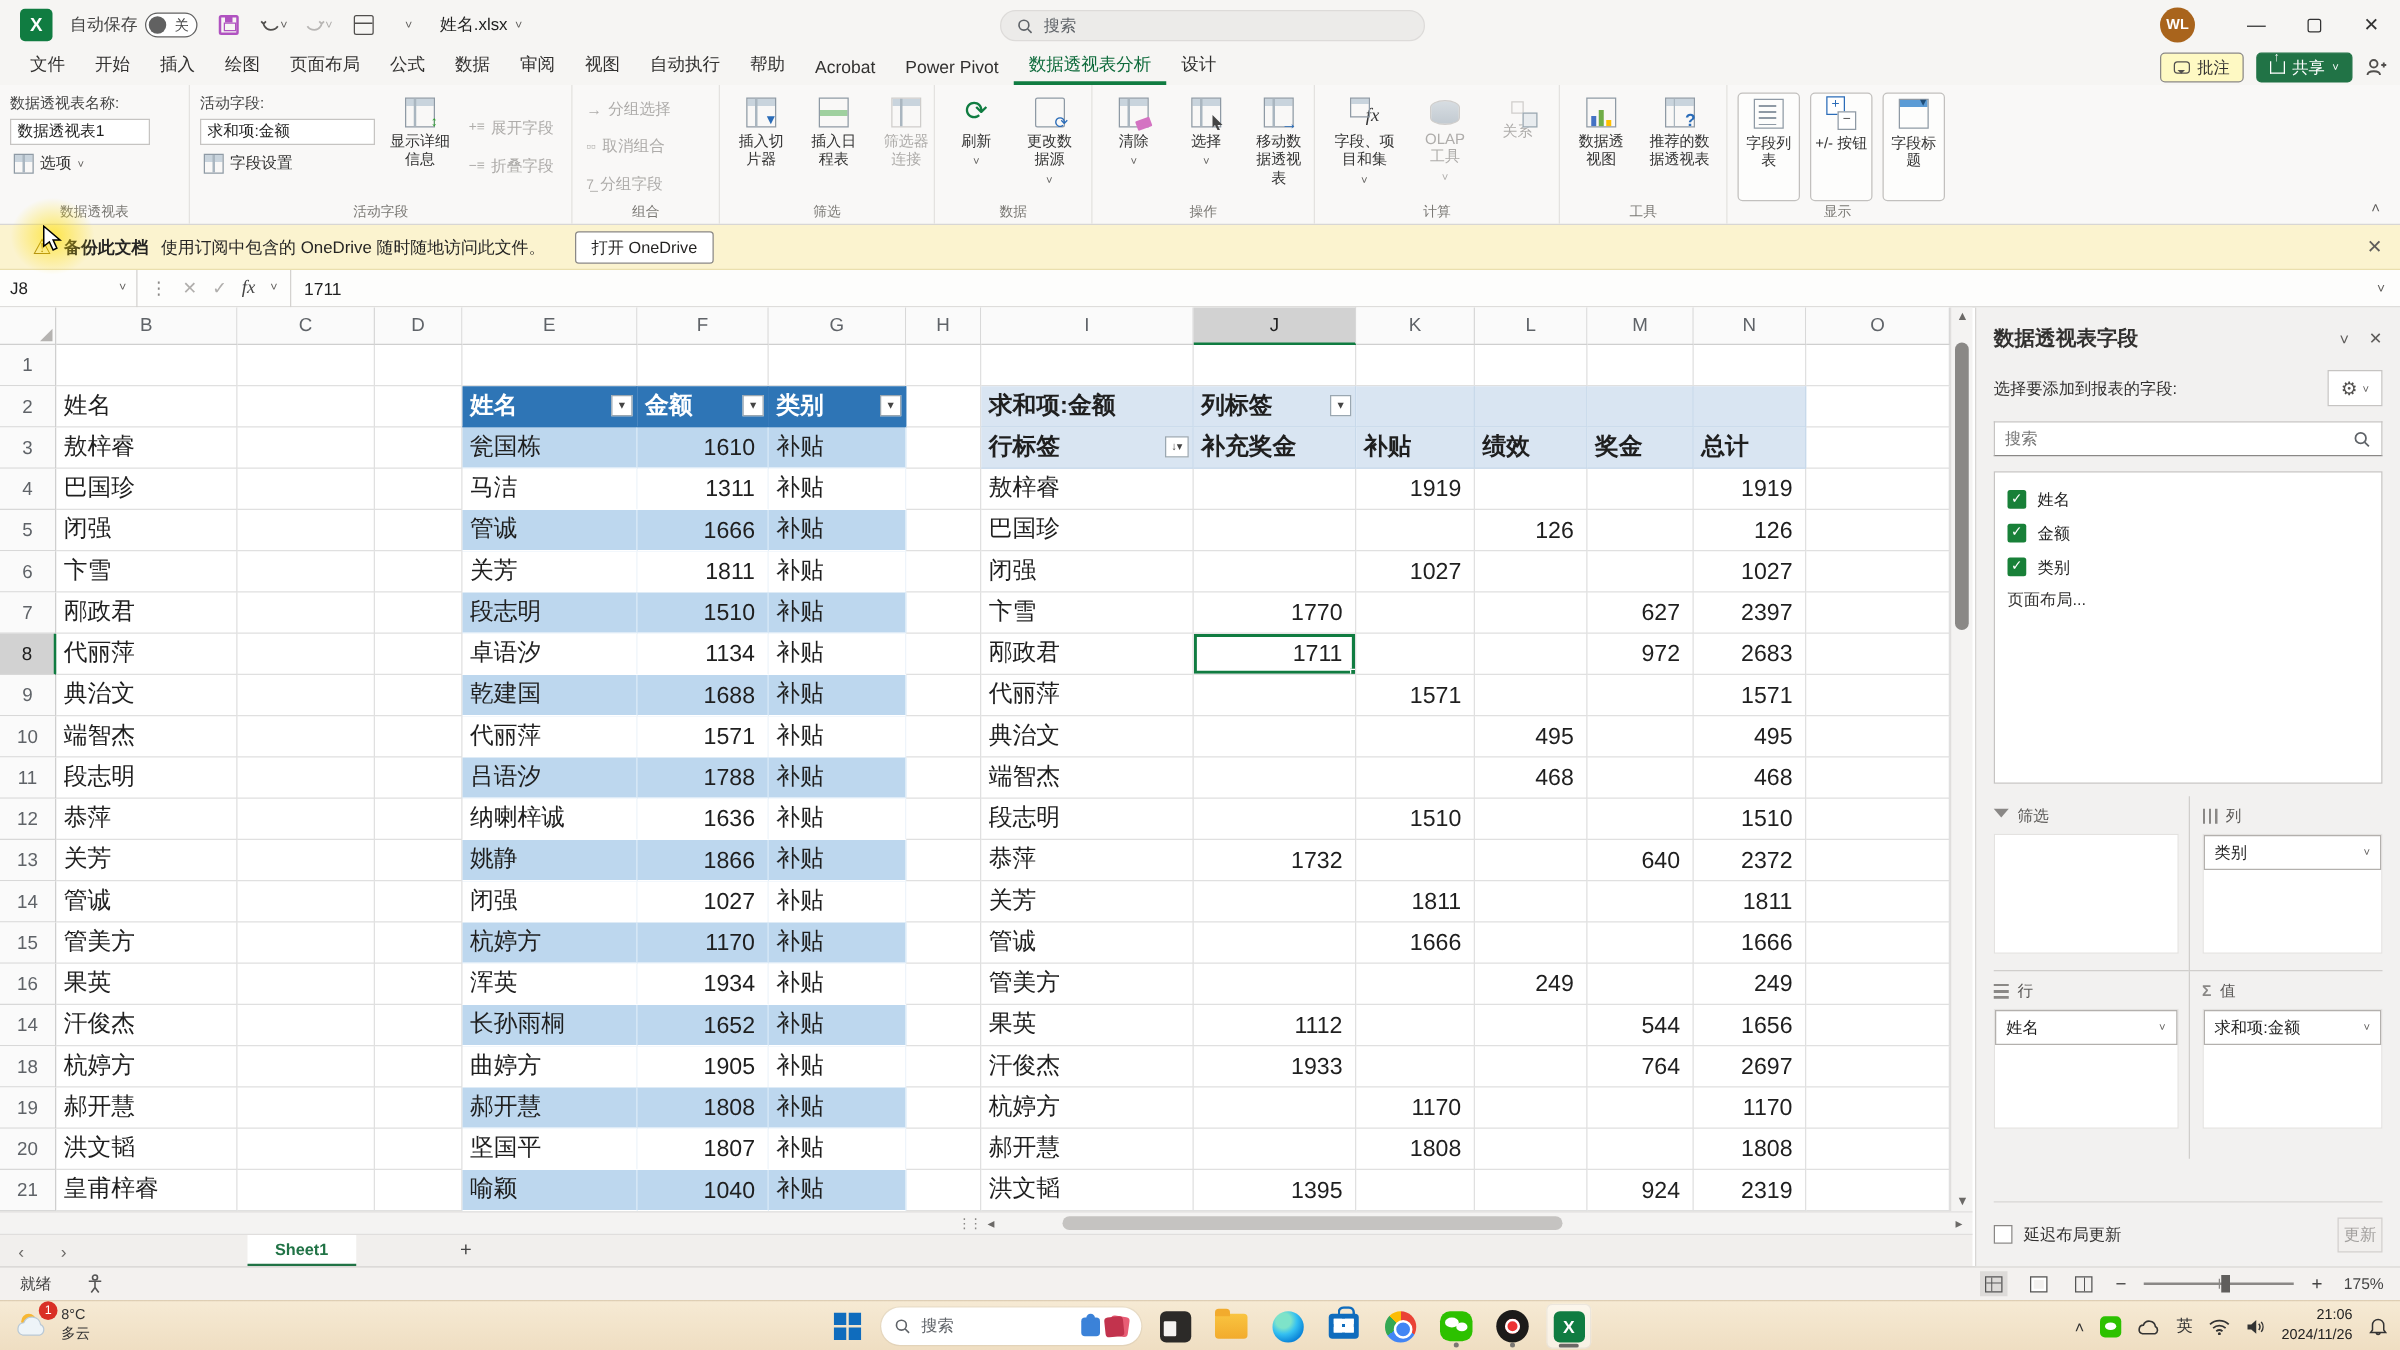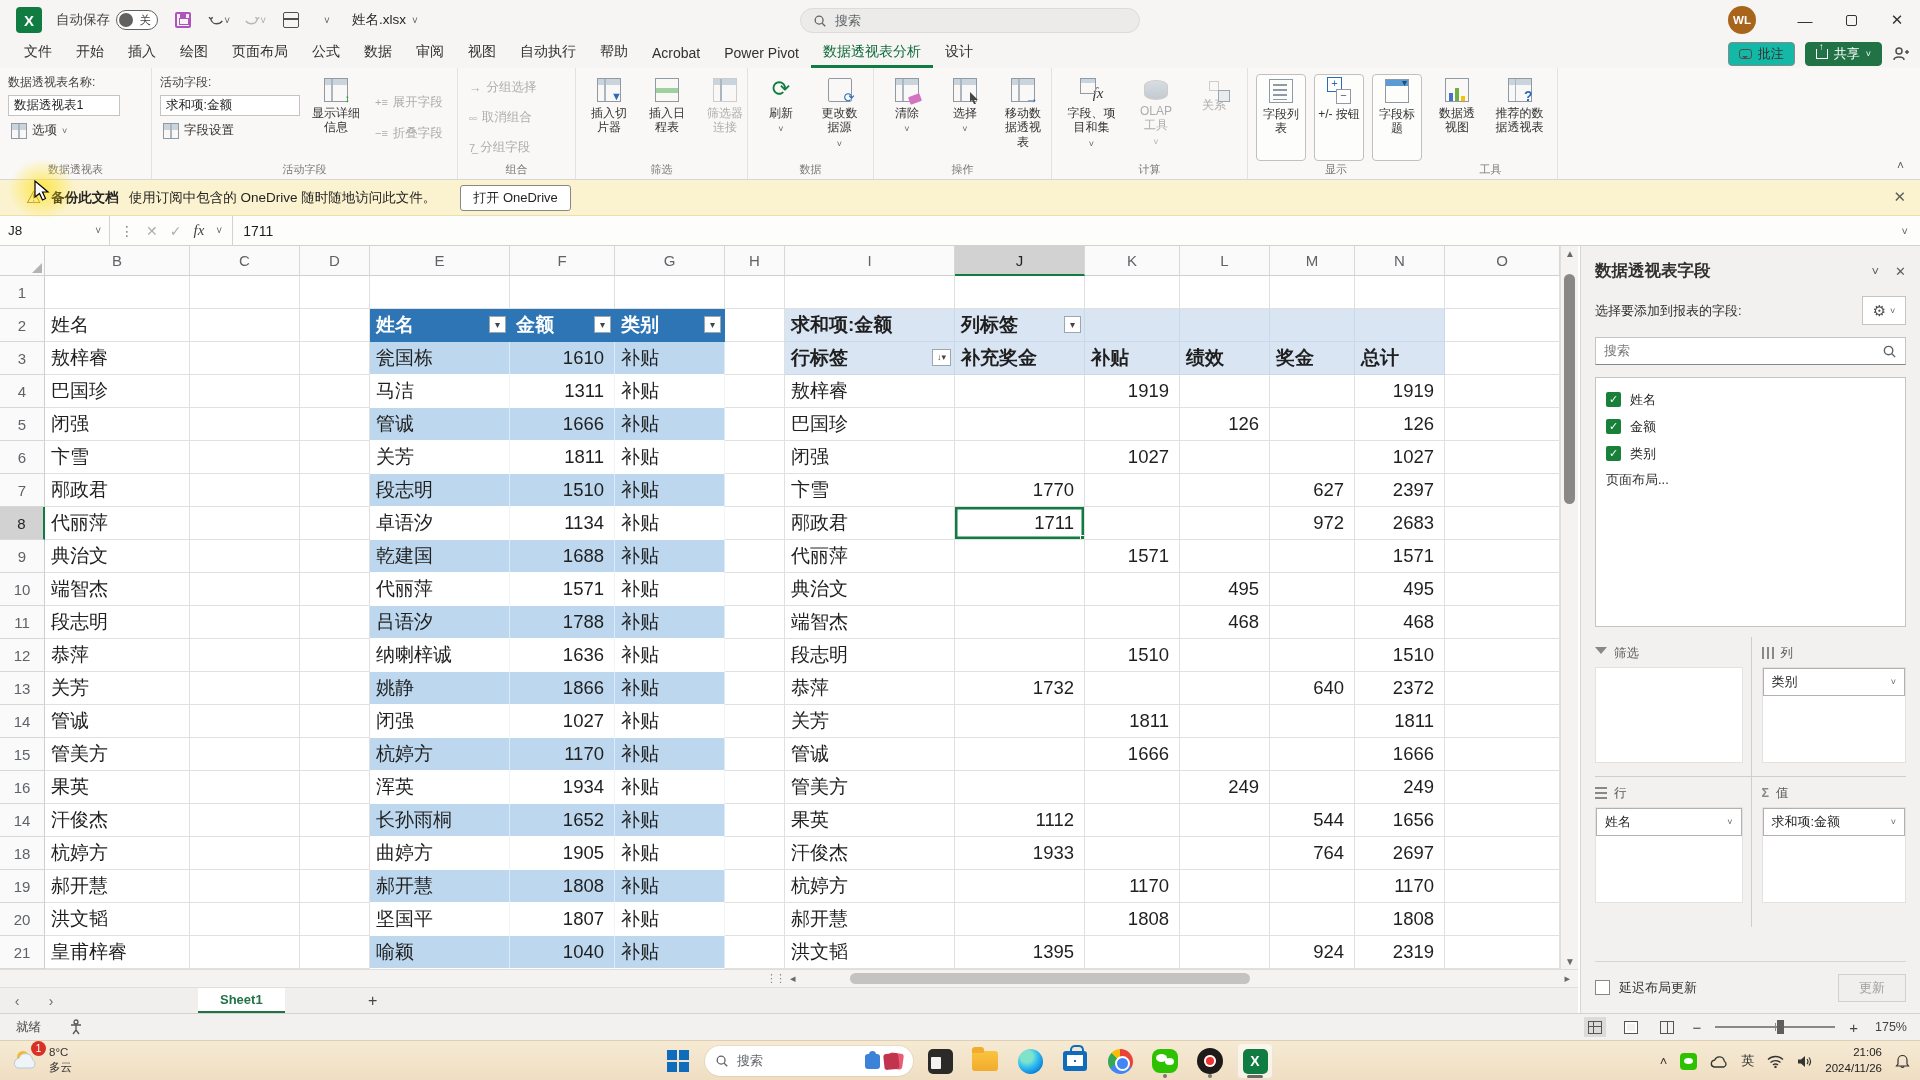--- a/index.html
+++ b/index.html
@@ -24,21 +24,21 @@
 .tb-right{position:absolute;right:0;top:0;height:40px;display:flex;align-items:center;}
 .avatar{width:28px;height:28px;border-radius:50%;background:#a9641c;color:#fff;font-size:11.5px;font-weight:bold;display:flex;align-items:center;justify-content:center;margin-right:26px;}
 .winbtn{width:46px;height:40px;display:flex;align-items:center;justify-content:center;color:#333;font-size:15px;}
 .maxglyph{width:11px;height:11px;border:1.2px solid #333;border-radius:2px;}
 
 #tabsrow{position:absolute;left:0;top:40px;width:1920px;height:28px;background:#f6f5f3;display:flex;align-items:flex-end;}
 .rtabs{display:flex;align-items:flex-end;padding-left:12px;}
 .rtab{padding:4px 12px 7px;font-size:14px;color:#323130;white-space:nowrap;}
 .rtab.active{color:#0f6b3c;font-weight:normal;border-bottom:3px solid #107C41;padding-bottom:4px;}
 .tabs-right{position:absolute;right:10px;top:42px;display:flex;align-items:center;gap:10px;}
-.pillbtn{display:flex;align-items:center;gap:6px;border:1px solid #8a8886;border-radius:4px;background:#14b8a6;padding:2px 10px;font-size:13px;color:#323130;height:24px;}
+.pillbtn{display:flex;align-items:center;gap:6px;border:1px solid #8a8886;border-radius:4px;background:#fef9c3;padding:2px 10px;font-size:13px;color:#323130;height:24px;}
 .sharebtn{background:#217346;border-color:#217346;color:#fff;}
 .bubble{width:13px;height:10px;border:1.4px solid #514f4d;border-radius:3px;position:relative;}
 .bubble:after{content:"";position:absolute;left:2px;bottom:-4px;border:3px solid transparent;border-top-color:#514f4d;}
 .shareic{width:12px;height:10px;border:1.4px solid #fff;border-top:none;position:relative;}
 .shareic:before{content:"↑";position:absolute;left:2px;top:-8px;font-size:10px;color:#fff;}
 .personic circle,.personic path{stroke:#514f4d;fill:none;stroke-width:1.5;}
 
 #ribbon{position:absolute;left:0;top:68px;width:1920px;height:112px;background:#f9f8f7;border-bottom:1px solid #d8d6d4;display:flex;}
 .rgroup{position:relative;border-right:1px solid #e4e2e0;padding:6px 8px 18px;display:flex;gap:8px;}
 .glabel{position:absolute;bottom:2px;left:0;right:0;text-align:center;font-size:11px;color:#7a7874;white-space:nowrap;}
@@ -154,21 +154,21 @@
 .q.qt{border-bottom:1px solid #d0cecc;}
 .q-h{display:flex;align-items:center;gap:7px;color:#5a5856;font-size:12.5px;height:20px;}
 .q-box{margin-top:4px;background:#fff;height:96px;border:1px solid #e4e2e0;}
 .pill{height:28px;border:1px solid #b3b0ad;background:#fff;display:flex;align-items:center;padding:0 8px;font-size:13px;color:#1f1f1f;}
 .pill .sp{flex:1;}
 .funnel-g{width:0;height:0;border:6px solid transparent;border-top:7px solid #8a8886;}
 .barsv{width:12px;height:12px;background:repeating-linear-gradient(90deg,#8a8886 0 2px,transparent 2px 5px);}
 .barsh{width:12px;height:12px;background:repeating-linear-gradient(#8a8886 0 2px,transparent 2px 5px);}
 .deferrow{position:absolute;left:14px;right:14px;bottom:0;height:52px;border-top:1px solid #d8d6d4;display:flex;align-items:center;}
 .defercb{width:15px;height:15px;border:1.4px solid #8a8886;background:#fff;margin-right:9px;}
-.updbtn{margin-left:auto;border:1px solid #d2d0ce;background:#f1efed;color:#a19f9d;padding:4px 20px;font-size:13px;}
+.updbtn{margin-left:auto;border:1px solid #d2d0ce;background:#f1efed;color:#a19f9d;padding:4px 4px;font-size:13px;}
 
 #taskbar{position:absolute;left:0;top:1040px;width:1920px;height:40px;background:linear-gradient(#f6ead4,#efdec2);border-top:1px solid rgba(0,0,0,.07);}
 .weather{position:absolute;left:10px;top:3px;display:flex;align-items:center;gap:7px;}
 .wicon{position:relative;width:32px;height:32px;}
 .wbadge{position:absolute;right:-4px;top:-3px;min-width:15px;height:15px;border-radius:8px;background:#d93025;color:#fff;font-size:10px;line-height:15px;text-align:center;padding:0 3px;z-index:2;}
 .wtxt{font-size:11.5px;color:#333;line-height:1.3;}
 .tb-center{position:absolute;left:660px;top:2px;display:flex;align-items:center;gap:9px;}
 .tbicon{width:36px;height:36px;display:flex;align-items:center;justify-content:center;position:relative;border-radius:5px;}
 .rundot:after{content:"";position:absolute;bottom:1px;left:50%;margin-left:-2px;width:4px;height:4px;border-radius:2px;background:#7a7California:;background:#7a7672;}
 .tbicon.activeapp{background:rgba(255,255,255,.55);box-shadow:inset 0 0 0 1px rgba(0,0,0,.06);}
@@ -420,46 +420,46 @@
         <span class="lbl">OLAP 工具</span>
         <span class="ddv">˅</span>
       </div>
     <div class="bigbtn dis">
         <span class="ic ic-rel"></span>
         <span class="lbl">关系</span>
       </div>
     <div class="glabel">计算</div>
   </div>
 
+  <div class="rgroup" style="width:134px">
+    <div class="bigbtn">
+        <span class="ic ic-pchart"></span>
+        <span class="lbl">数据透视图</span>
+      </div>
+    <div class="bigbtn" style="max-width:64px">
+        <span class="ic ic-tbl ic-rec"></span>
+        <span class="lbl">推荐的数据透视表</span>
+      </div>
+    <div class="glabel">工具</div>
+  </div>
+
   <div class="rgroup" style="width:176px;border-right:none">
     <div class="bigbtn toggled">
         <span class="ic ic-flist"></span>
         <span class="lbl">字段列表</span>
       </div>
     <div class="bigbtn toggled">
         <span class="ic ic-pm"></span>
         <span class="lbl">+/- 按钮</span>
       </div>
     <div class="bigbtn toggled">
         <span class="ic ic-fhdr"></span>
         <span class="lbl">字段标题</span>
       </div>
     <div class="glabel">显示</div>
-  </div>
-
-  <div class="rgroup" style="width:134px">
-    <div class="bigbtn">
-        <span class="ic ic-pchart"></span>
-        <span class="lbl">数据透视图</span>
-      </div>
-    <div class="bigbtn" style="max-width:64px">
-        <span class="ic ic-tbl ic-rec"></span>
-        <span class="lbl">推荐的数据透视表</span>
-      </div>
-    <div class="glabel">工具</div>
   </div>
   <div class="chev">˄</div>
 </div>
 
 <div id="msgbar">
   <span class="warn">⚠</span>
   <b>备份此文档</b>
   <span>使用订阅中包含的 OneDrive 随时随地访问此文件。</span>
   <span class="mb-btn">打开 OneDrive</span>
   <span class="mb-x">✕</span>

